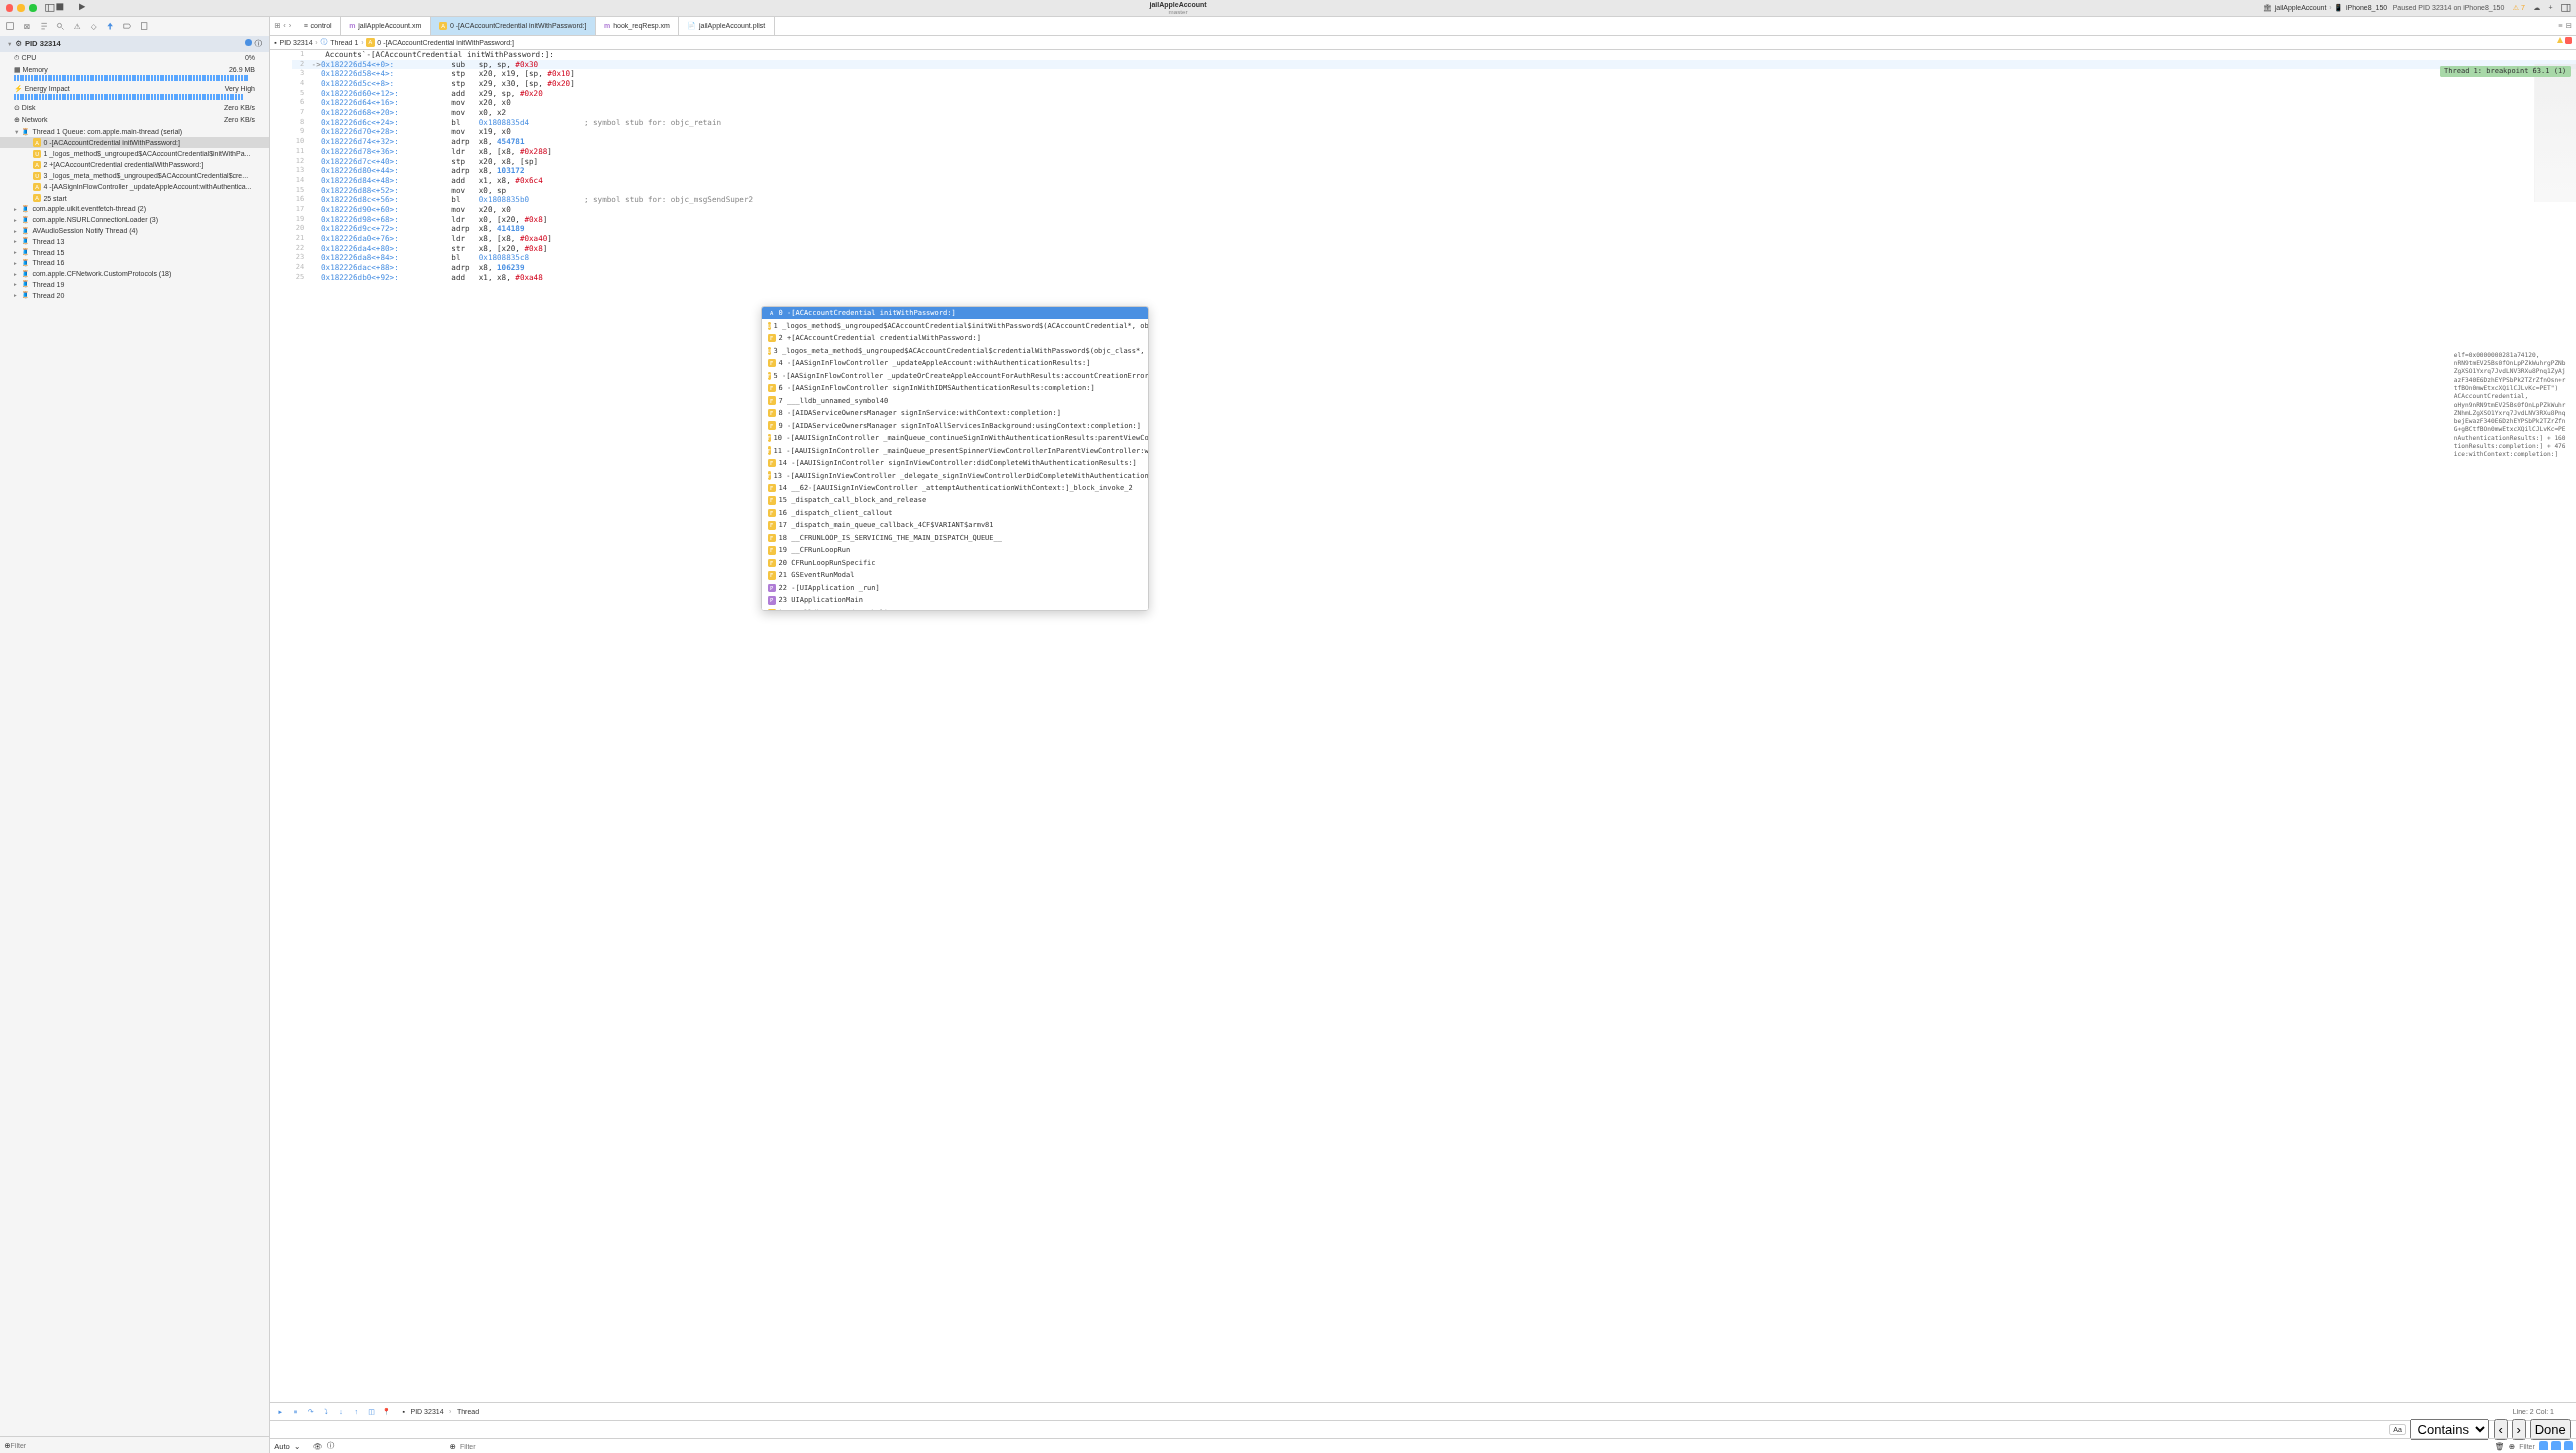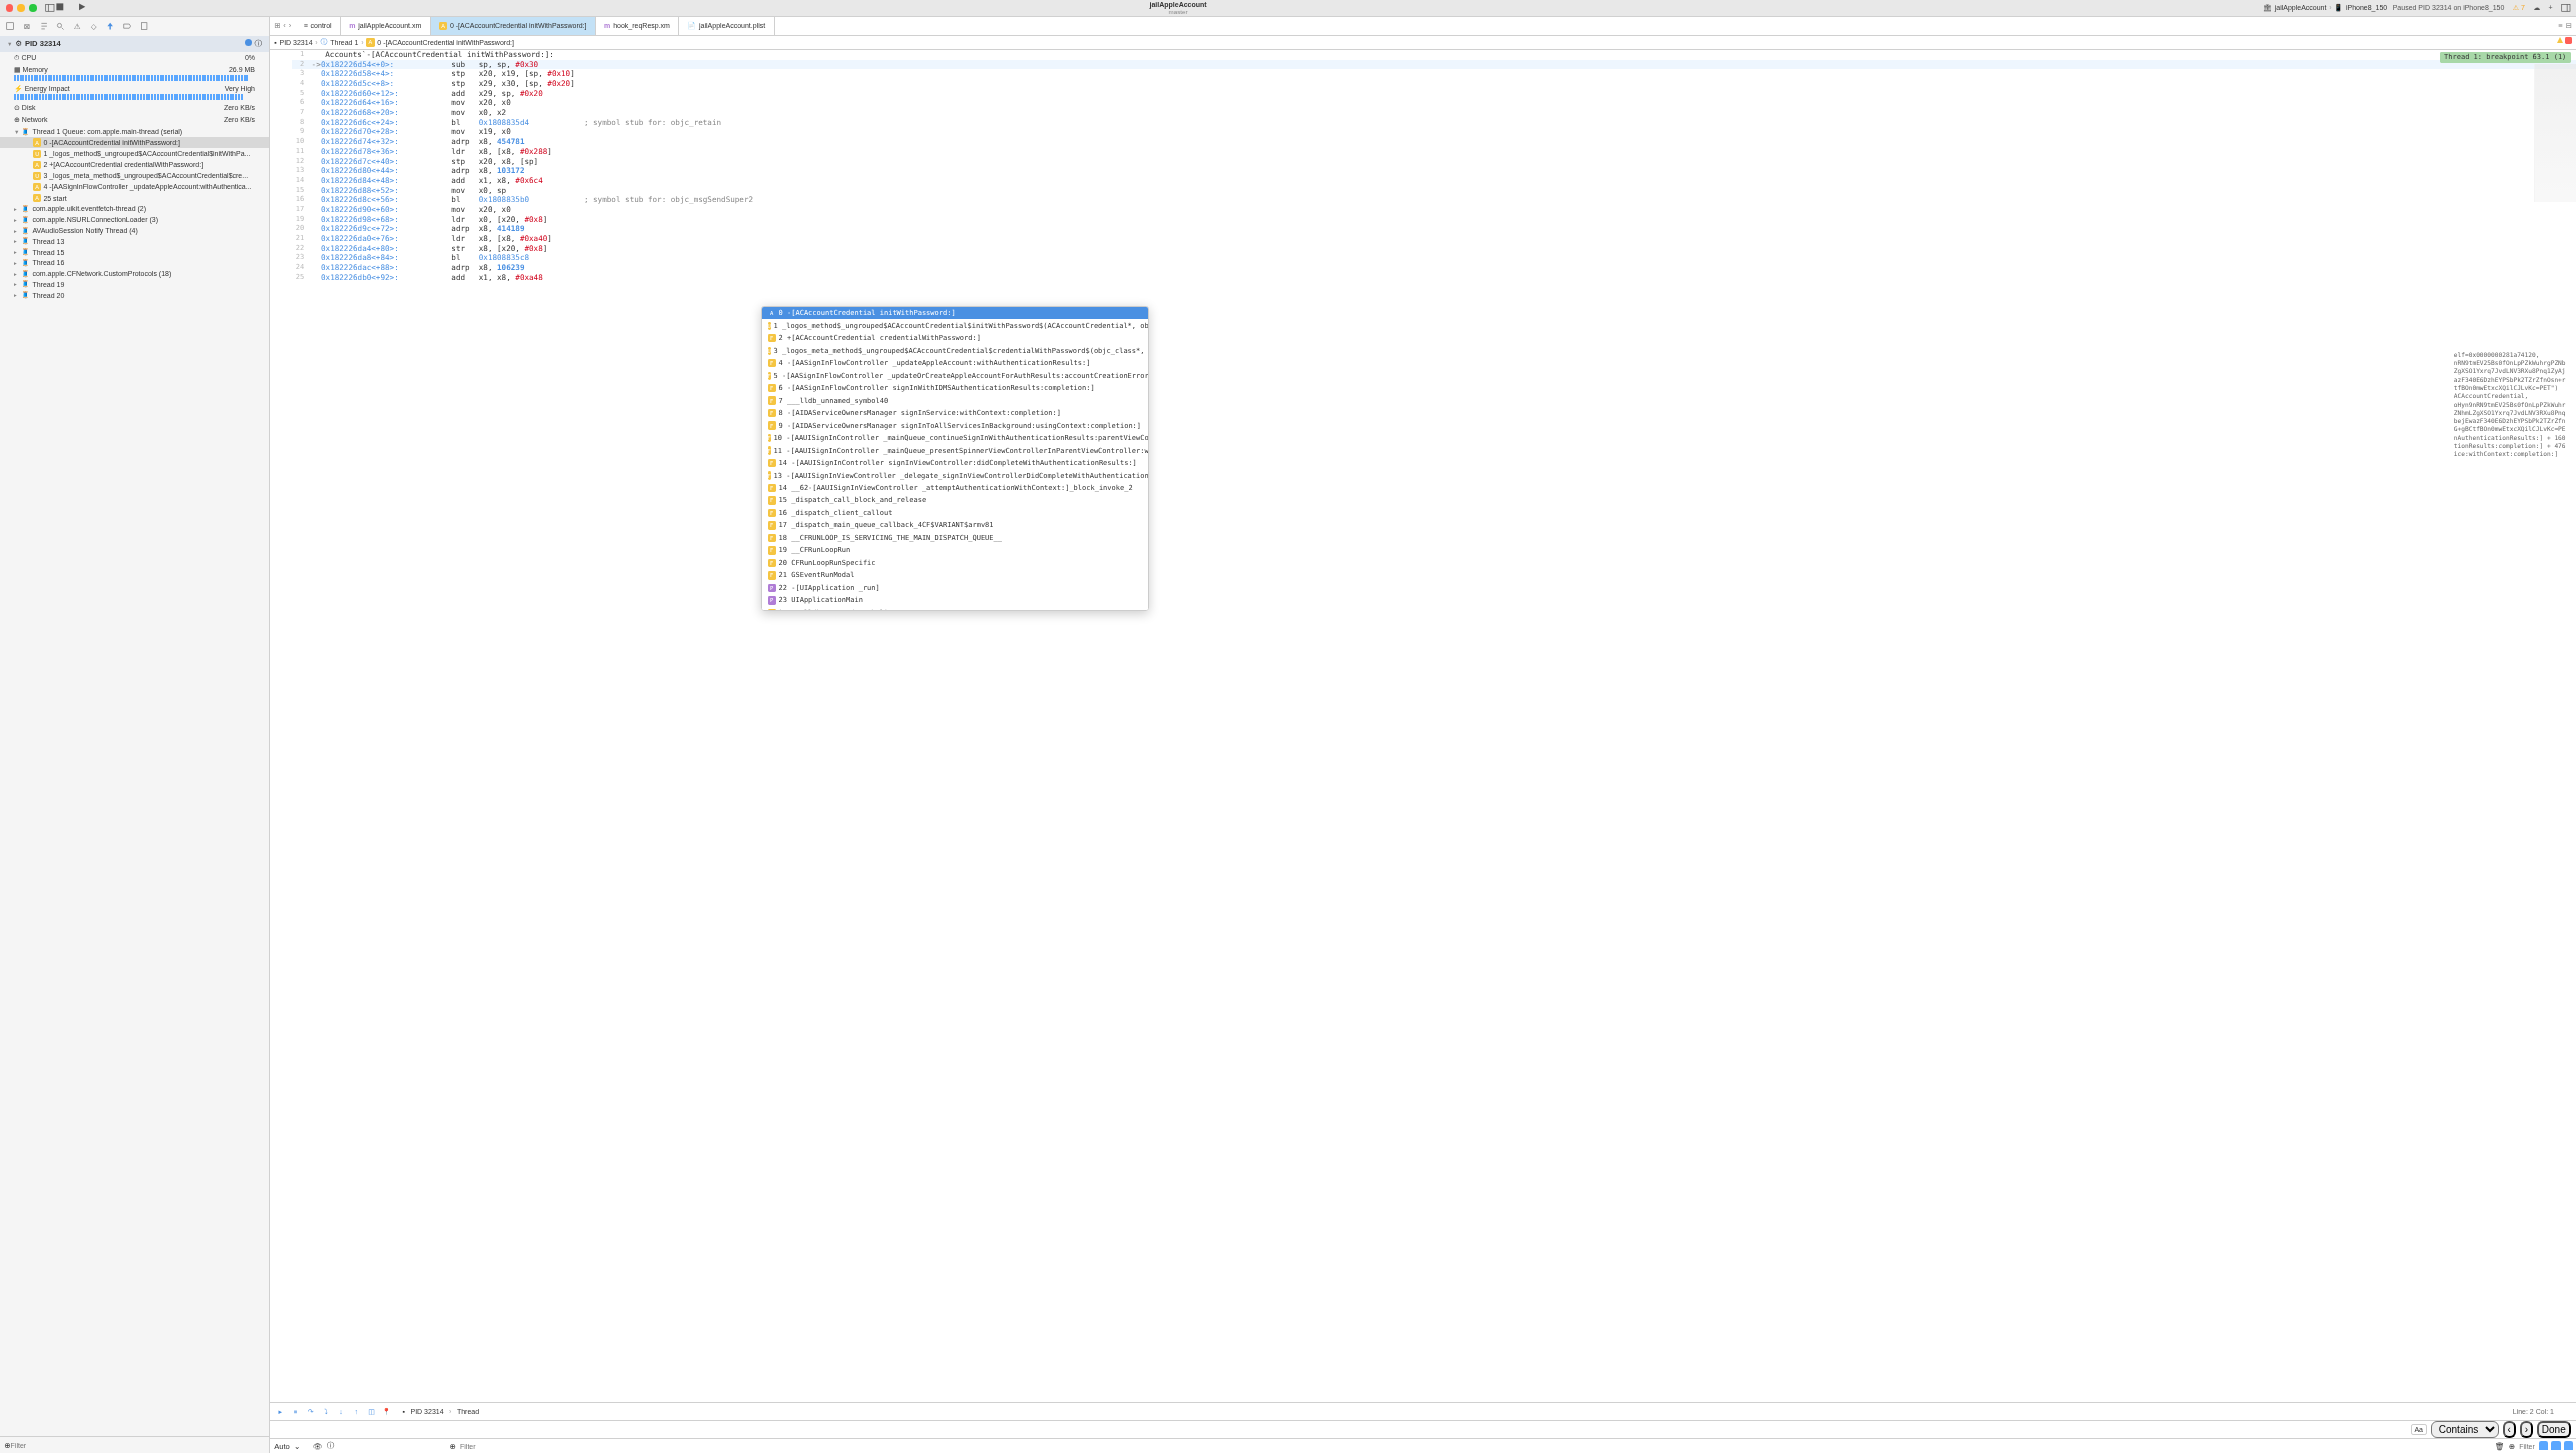--- a/index.html
+++ b/index.html
@@ -64,21 +64,21 @@
 .num { color: #4a90e2; font-weight: bold; }
 .comment { color: #888; }
 .thread-flag { position: absolute; right: 5.5px; background: #4a90e2; color: #fff; padding: 1.4px 4.2px; font-size: 7px; border-radius: 1.4px; }
 .warn-icons { position: absolute; right: 4.2px; top: 1.4px; display: flex; gap: 1.4px; }
 .warn-td { width:0;height:0;border-left:3.5px solid transparent;border-right:3.5px solid transparent;border-bottom:6.2px solid #f5c542;}
 .warn-oct{width:7px;height:7px;background:#ff5f57;border-radius:1.4px;}
 .minimap { position: absolute; right: 0; top: 14px; width: 42px; height: 138px; background: linear-gradient(#e8e8e8, #f5f5f5); border-left: 0.7px solid #eee; opacity: 0.6; }
 .dbg-bar { height: 18px; border-top: 0.7px solid #d0d0d0; display: flex; align-items: center; gap: 5.5px; padding: 0 5.5px; font-size: 7px; }
 .dbg-bar .ti { color: #4a90e2; }
 .find-bar { height: 18px; border-top: 0.7px solid #d0d0d0; display: flex; align-items: center; justify-content: flex-end; gap: 4.2px; padding: 0 5.5px; font-size: 7px; }
-.find-bar select, .find-bar input, .find-bar button { font-size: 10px; padding: 0.7px 2.8px; border-radius: 6px; }
+.find-bar select, .find-bar input, .find-bar button { font-size: 13px; padding: 0.7px 2.8px; }
 .popup { position: absolute; left: 491px; top: 256px; width: 388px; background: #fff; border: 0.7px solid #ccc; border-radius: 2.8px; box-shadow: 0 2.8px 11px rgba(0,0,0,0.2); font-size: 7px; max-height: 305px; overflow-y: auto; z-index: 10; }
 .pop-row { padding: 2.1px 5.5px; display: flex; align-items: center; gap: 2.8px; white-space: nowrap; overflow: hidden; text-overflow: ellipsis; }
 .pop-row.sel { background: #4a90e2; color: #fff; }
 .console-peek { position: absolute; right: 0; top: 298px; width: 125px; font-family: Menlo, monospace; font-size: 6.2px; color: #666; line-height: 8.3px; padding: 2.8px; overflow: hidden; }
 .bottom-filter { height: 15px; border-top: 0.7px solid #d0d0d0; display: flex; align-items: center; padding: 0 4.2px; gap: 4.2px; }
 .bottom-filter input { border: none; background: transparent; font-size: 7px; }
 .line-col { position: absolute; right: 22px; font-size: 7px; color: #666; }
 .chips { position:absolute; right:2.8px; bottom:2.8px; display:flex; gap:2.8px;}
 .chip { width:9.7px;height:9.7px;background:#5aa7ff;border-top-left-radius:2.1px;border-top-right-radius:2.1px;}
 svg { display: block; }
@@ -377,21 +377,21 @@
             <div class="line"><span class="ln">16</span><span class="arrow">   </span>  <span class="addr">0x182226d8c</span> <span class="off">&lt;+56&gt;: </span>  <span class="op">bl    </span> <span class="addr">0x1808835b0</span><span class="comment">            ; symbol stub for: objc_msgSendSuper2</span></div>
             <div class="line"><span class="ln">17</span><span class="arrow">   </span>  <span class="addr">0x182226d90</span> <span class="off">&lt;+60&gt;: </span>  <span class="op">mov   </span> <span class="reg">x20, x0</span></div>
             <div class="line"><span class="ln">19</span><span class="arrow">   </span>  <span class="addr">0x182226d98</span> <span class="off">&lt;+68&gt;: </span>  <span class="op">ldr   </span> <span class="reg">x0, [x20, </span><span class="imm">#0x8</span><span class="reg">]</span></div>
             <div class="line"><span class="ln">20</span><span class="arrow">   </span>  <span class="addr">0x182226d9c</span> <span class="off">&lt;+72&gt;: </span>  <span class="op">adrp  </span> <span class="reg">x8, </span><span class="num">414189</span></div>
             <div class="line"><span class="ln">21</span><span class="arrow">   </span>  <span class="addr">0x182226da0</span> <span class="off">&lt;+76&gt;: </span>  <span class="op">ldr   </span> <span class="reg">x8, [x8, </span><span class="imm">#0xa40</span><span class="reg">]</span></div>
             <div class="line"><span class="ln">22</span><span class="arrow">   </span>  <span class="addr">0x182226da4</span> <span class="off">&lt;+80&gt;: </span>  <span class="op">str   </span> <span class="reg">x8, [x20, </span><span class="imm">#0x8</span><span class="reg">]</span></div>
             <div class="line"><span class="ln">23</span><span class="arrow">   </span>  <span class="addr">0x182226da8</span> <span class="off">&lt;+84&gt;: </span>  <span class="op">bl    </span> <span class="addr">0x1808835c8</span></div>
             <div class="line"><span class="ln">24</span><span class="arrow">   </span>  <span class="addr">0x182226dac</span> <span class="off">&lt;+88&gt;: </span>  <span class="op">adrp  </span> <span class="reg">x8, </span><span class="num">106239</span></div>
             <div class="line"><span class="ln">25</span><span class="arrow">   </span>  <span class="addr">0x182226db0</span> <span class="off">&lt;+92&gt;: </span>  <span class="op">add   </span> <span class="reg">x1, x8, </span><span class="imm">#0xa48</span></div>
           </div>
-        <div class="thread-flag" style="top:2px;background:#a8d8a8;color:#333"><span>Thread 1: breakpoint 63.1 (1)</span></div>
+        <div class="thread-flag" style="top:16px;background:#a8d8a8;color:#333"><span>Thread 1: breakpoint 63.1 (1)</span></div>
         <div class="console-peek" id="console-peek">
             <div>elf=0x0000000281a74120,</div>
             <div></div>
             <div>nRN9tmEV25Bs0fOnLpPZkWuhrgPZNb</div>
             <div>ZgXSO1Yxrq7JvdLNV3RXu8Pnq1ZyAj</div>
             <div>azF340E6DzhEYPSbPk2TZrZfnOsn+r</div>
             <div>tfBOn0mwEtxcXQilCJLvKc=PET")</div>
             <div></div>
             <div></div>
             <div>ACAccountCredential,</div>

